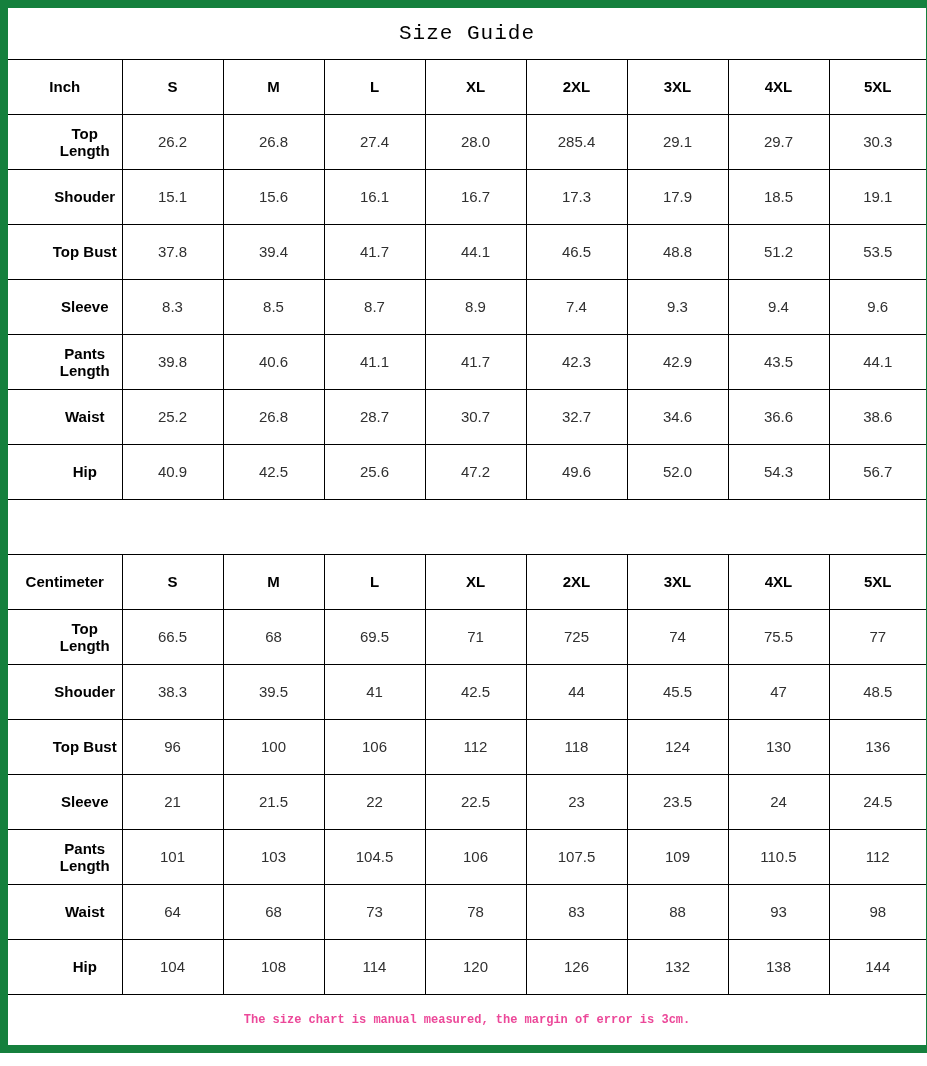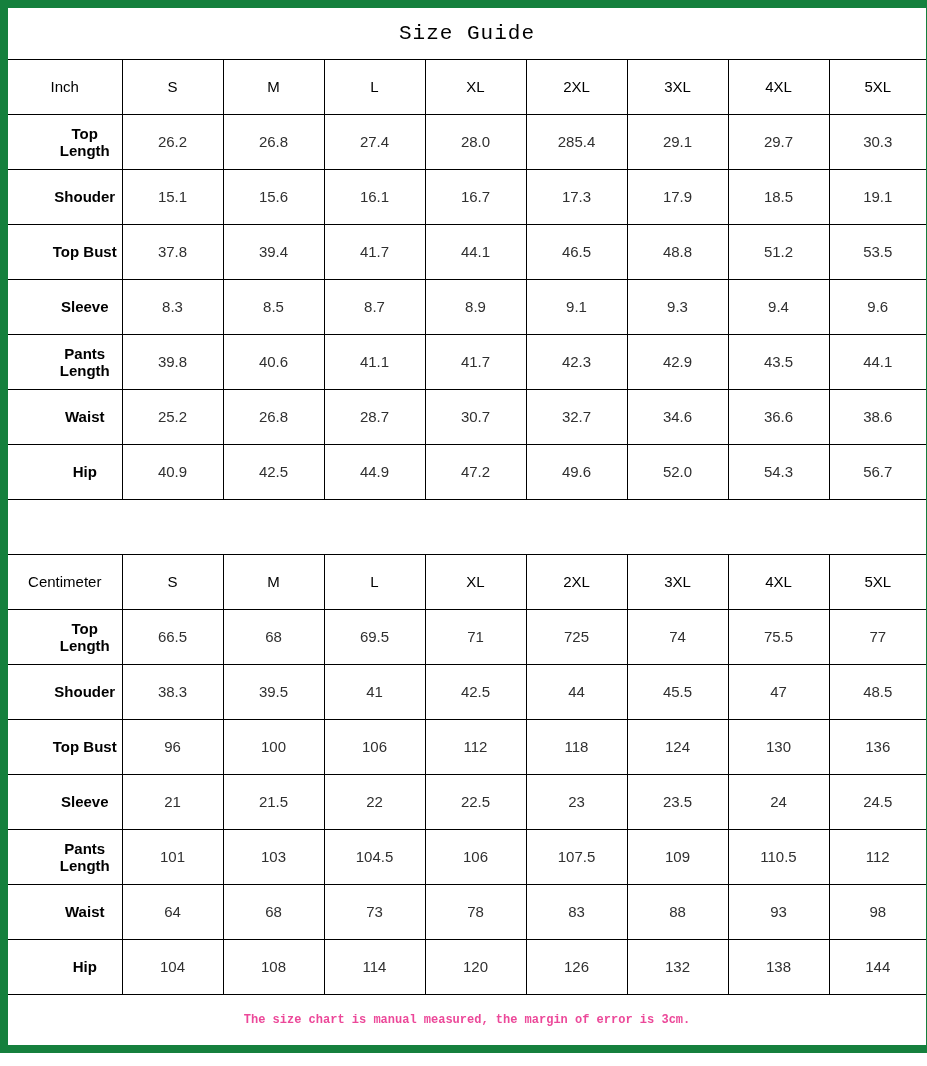--- a/index.html
+++ b/index.html
@@ -29,21 +29,21 @@
   td.title-cell {
     height: 54px;
     font-family: "Liberation Mono", monospace;
     font-size: 21px;
     font-weight: normal;
     color: #000000;
     letter-spacing: 1px;
   }
   th.unit-cell, th.size-cell {
     font-size: 15px;
-    font-weight: normal;
+    font-weight: bold;
     color: #000000;
   }
   th.label-cell {
     font-size: 15px;
     font-weight: bold;
     color: #000000;
     padding-left: 40px;
   }
   td.value-cell {
     font-size: 15px;
@@ -126,21 +126,21 @@
           <td class="value-cell">48.8</td>
           <td class="value-cell">51.2</td>
           <td class="value-cell">53.5</td>
         </tr>
         <tr>
           <th class="label-cell">Sleeve</th>
           <td class="value-cell">8.3</td>
           <td class="value-cell">8.5</td>
           <td class="value-cell">8.7</td>
           <td class="value-cell">8.9</td>
-          <td class="value-cell">9.1</td>
+          <td class="value-cell">7.4</td>
           <td class="value-cell">9.3</td>
           <td class="value-cell">9.4</td>
           <td class="value-cell">9.6</td>
         </tr>
         <tr>
           <th class="label-cell">Pants Length</th>
           <td class="value-cell">39.8</td>
           <td class="value-cell">40.6</td>
           <td class="value-cell">41.1</td>
           <td class="value-cell">41.7</td>
@@ -157,21 +157,21 @@
           <td class="value-cell">30.7</td>
           <td class="value-cell">32.7</td>
           <td class="value-cell">34.6</td>
           <td class="value-cell">36.6</td>
           <td class="value-cell">38.6</td>
         </tr>
         <tr>
           <th class="label-cell">Hip</th>
           <td class="value-cell">40.9</td>
           <td class="value-cell">42.5</td>
-          <td class="value-cell">44.9</td>
+          <td class="value-cell">25.6</td>
           <td class="value-cell">47.2</td>
           <td class="value-cell">49.6</td>
           <td class="value-cell">52.0</td>
           <td class="value-cell">54.3</td>
           <td class="value-cell">56.7</td>
         </tr>
         <tr>
           <td class="gap-cell" colspan="9"></td>
         </tr>
         <tr>

